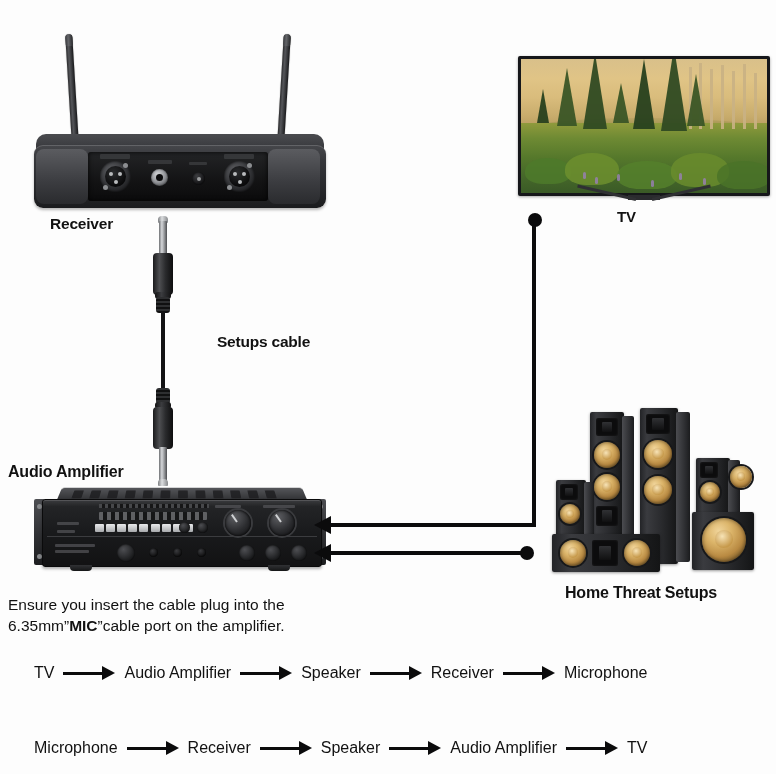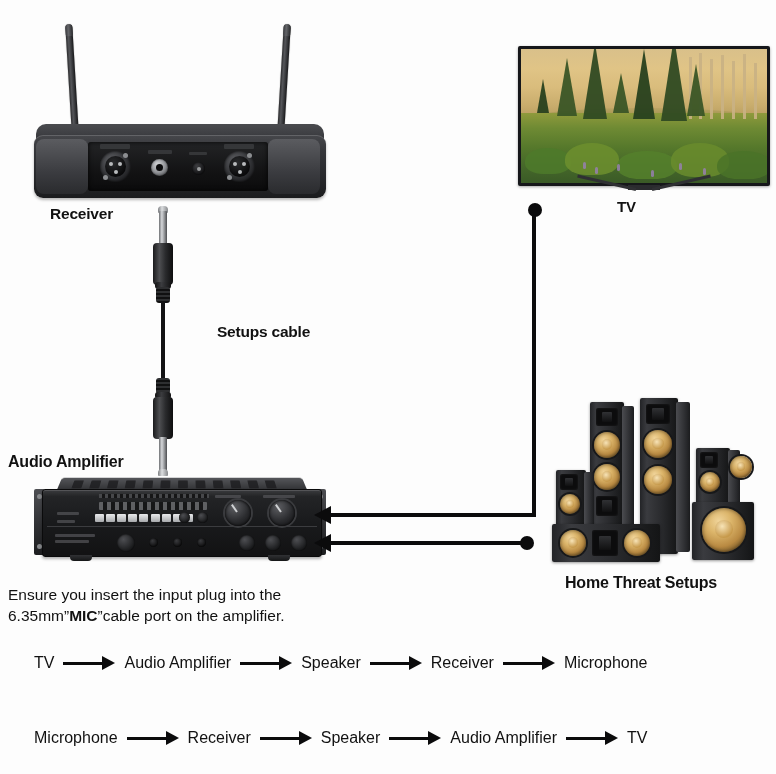--- a/index.html
+++ b/index.html
@@ -3,21 +3,21 @@
 <meta charset="utf-8">
 <title>Wireless Microphone Connection Diagram</title>
 <style>
   html,body{margin:0;padding:0;background:#ffffff;}
   body{
     width:776px;height:774px;position:relative;overflow:hidden;
     font-family:"Liberation Sans","DejaVu Sans",sans-serif;
     background:#fdfdfd;
     color:#111;
   }
-  .stage{position:absolute;left:0;top:6px;width:776px;height:646px;}
+  .stage{position:absolute;left:0;top:16px;width:776px;height:646px;}
   .abs{position:absolute;}
 
   
   .label{
     font-weight:bold;color:#111;white-space:nowrap;
     letter-spacing:-0.2px;
   }
 
   
   #receiver-unit{left:30px;top:14px;width:300px;height:190px;}
@@ -453,21 +453,21 @@
 
   <div class="node-dot" style="left:528px;top:197px;"></div>
   <div class="wire" style="left:532px;top:204px;width:4px;height:307px;"></div>
   <div class="wire" style="left:330px;top:507px;width:206px;height:4px;"></div>
   <div class="arrowhead-left" style="left:314px;top:500px;"></div>
 
   <div class="node-dot" style="left:520px;top:530px;"></div>
   <div class="wire" style="left:330px;top:535px;width:194px;height:4px;"></div>
   <div class="arrowhead-left" style="left:314px;top:528px;"></div>
 
-  <div class="abs" id="note-text"><span>Ensure you insert the input plug into the 6.35mm”</span><b>MIC</b><span>”cable port on the amplifier.</span></div>
+  <div class="abs" id="note-text"><span>Ensure you insert the cable plug into the 6.35mm”</span><b>MIC</b><span>”cable port on the amplifier.</span></div>
 
   <div class="abs order-block" id="boot-order">
     <div class="order-seq">
       <span class="step">TV</span>
       <span class="seq-arrow">
           <span class="shaft"></span>
           <span class="head"></span>
         </span>
       <span class="step">Audio Amplifier</span>
       <span class="seq-arrow">

